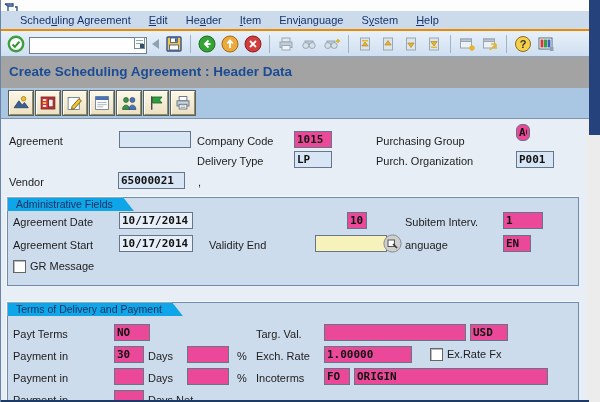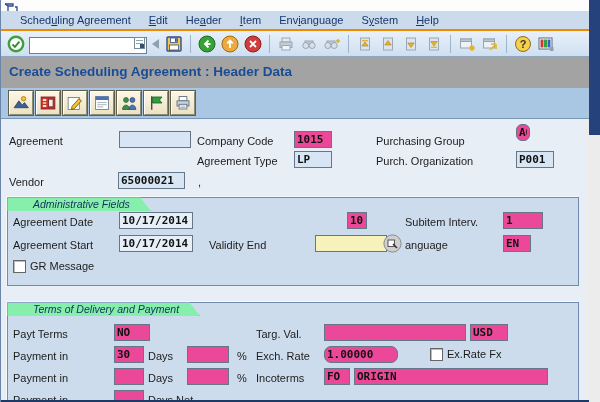--- a/index.html
+++ b/index.html
@@ -33,23 +33,23 @@
   .apptoolbar{position:absolute;left:0;top:88px;width:588px;height:31px;background:#a9c6e3;
     border-bottom:1px solid #7b96b5;display:flex;align-items:center;gap:3px;padding-left:8px;box-sizing:border-box;}
   .abtn{width:22px;height:22px;background:linear-gradient(#fbf6e6,#ece1c2);
     border:1px solid #8c8c74;border-top-color:#fff;border-left-color:#fff;
     box-shadow:0 0 0 1px #5f5f4d;display:flex;align-items:center;justify-content:center;flex:0 0 auto;}
   .abtn svg{display:block;}
   .navstrip{position:absolute;left:588px;top:0;width:12px;height:135px;background:#26427c;}
   .formarea{position:absolute;left:0;top:120px;width:585px;height:282px;background:#e7eef6;}
   .groupbox{position:absolute;border:1px solid #6f8cae;background:#cddcec;
     box-shadow:-1px -1px 0 #f6f9fc;box-sizing:border-box;}
-  .grouptab{position:absolute;height:14px;background:#86efac;border:1px solid #8fa8c8;border-bottom:none;
+  .grouptab{position:absolute;height:14px;background:#0ea5e9;border:1px solid #8fa8c8;border-bottom:none;
     box-sizing:border-box;clip-path:polygon(0 0,calc(100% - 11px) 0,100% 100%,0 100%);
-    font-size:10.5px;color:#13315c;line-height:13px;padding:0 20px 0 25px;white-space:nowrap;font-style:italic;}
+    font-size:10.5px;color:#13315c;line-height:13px;padding:0 20px 0 8px;white-space:nowrap;}
   .lbl{position:absolute;font-size:11px;color:#1c1c1c;line-height:17px;white-space:nowrap;}
   .fld{position:absolute;height:17px;border:1px solid #647687;box-sizing:border-box;
     font-family:"DejaVu Sans Mono",monospace;font-size:11px;font-weight:bold;color:#111;
     padding:0 2px;background:#ec4899;}
   .fld.ro{background:#d7e5f4;}
   .fld.ro2{background:#e6eef7;}
   .fld.focus{background:#f7f2bb;}
   .cb{position:absolute;width:13px;height:13px;background:#fff;border:1px solid #666;
     box-shadow:inset 1px 1px 0 #bbb;box-sizing:border-box;}
   .mc{position:absolute;width:19px;height:19px;}
@@ -263,21 +263,21 @@
   <div class="formarea"></div>
   <div class="navstrip"></div>
 
   <div class="lbl" style="left:8px;top:133px">Agreement</div>
   <input class="fld ro" style="left: 118px; top: 131px; width: 72px;" value="">
   <div class="lbl" style="left:196px;top:133px">Company Code</div>
   <input class="fld" style="left: 293px; top: 131px; width: 38px;" value="1015">
   <div class="lbl" style="left:375px;top:133px">Purchasing Group</div>
   <input class="fld" style="left: 515px; top: 124px; width: 14px; border-radius: 6px;" value="A0">
 
-  <div class="lbl" style="left:196px;top:153px">Agreement Type</div>
+  <div class="lbl" style="left:196px;top:153px">Delivery Type</div>
   <input class="fld ro" style="left: 293px; top: 151px; width: 38px;" value="LP">
   <div class="lbl" style="left:375px;top:153px">Purch. Organization</div>
   <input class="fld ro" style="left: 515px; top: 151px; width: 38px;" value="P001">
 
   <div class="lbl" style="left:8px;top:174px">Vendor</div>
   <input class="fld ro" style="left: 117px; top: 172px; width: 67px;" value="65000021">
   <div class="lbl" style="left:197px;top:174px">,</div>
 
   <div class="groupbox" style="left:6px;top:197px;width:572px;height:89px"></div>
   <div class="grouptab" style="left:6px;top:197px">Administrative Fields</div>
@@ -313,21 +313,21 @@
   <div class="lbl" style="left:255px;top:326px">Targ. Val.</div>
   <input class="fld" style="left: 323px; top: 324px; width: 142px;" value="">
   <input class="fld" style="left: 469px; top: 324px; width: 38px;" value="USD">
 
   <div class="lbl" style="left:12px;top:348px">Payment in</div>
   <input class="fld" style="left: 113px; top: 346px; width: 30px;" value="30">
   <div class="lbl" style="left:147px;top:348px">Days</div>
   <input class="fld" style="left: 186px; top: 346px; width: 42px;" value="">
   <div class="lbl" style="left:236px;top:348px">%</div>
   <div class="lbl" style="left:255px;top:348px">Exch. Rate</div>
-  <input class="fld" style="left: 323px; top: 346px; width: 74px; border-radius: 7px;" value="1.00000">
+  <input class="fld" style="left: 323px; top: 346px; width: 88px;" value="1.00000">
   <span class="cb" style="left:429px;top:348px"></span>
   <div class="lbl" style="left:446px;top:346px">Ex.Rate Fx</div>
 
   <div class="lbl" style="left:12px;top:370px">Payment in</div>
   <input class="fld" style="left: 113px; top: 368px; width: 30px;" value="">
   <div class="lbl" style="left:147px;top:370px">Days</div>
   <input class="fld" style="left: 186px; top: 368px; width: 42px;" value="">
   <div class="lbl" style="left:236px;top:370px">%</div>
   <div class="lbl" style="left:255px;top:370px">Incoterms</div>
   <input class="fld" style="left: 323px; top: 368px; width: 26px;" value="FO">

